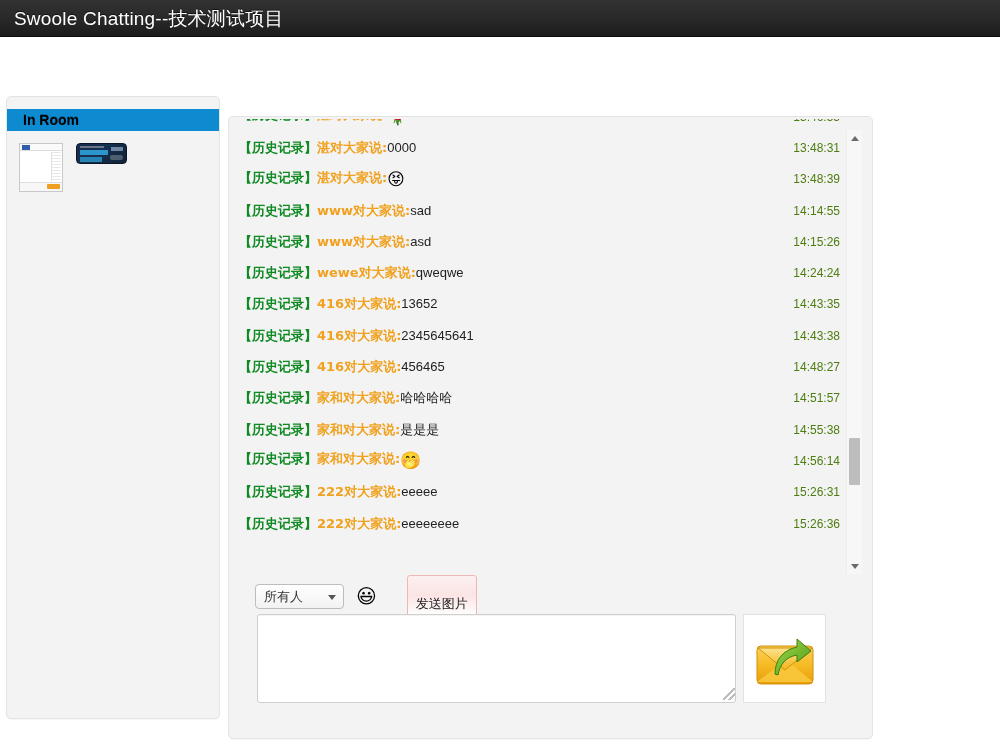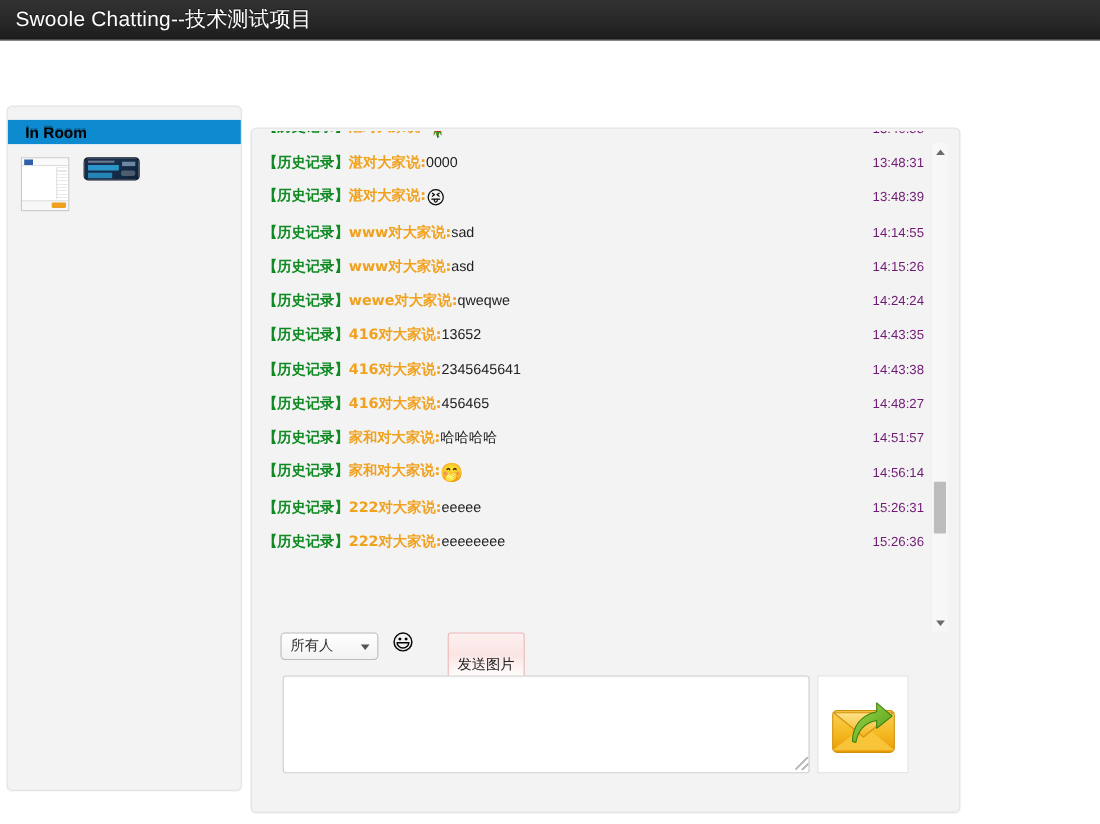--- a/index.html
+++ b/index.html
@@ -178,21 +178,21 @@
     font-family: "DejaVu Sans", "Liberation Sans", sans-serif;
   }
   .msg-from {
     color: #f0a11e;
     font-weight: bold;
     font-family: "DejaVu Sans", "Liberation Sans", sans-serif;
   }
   .msg-text { color: #222; }
   .msg-time {
     flex: 0 0 auto;
-    color: #701a75;
+    color: #4d7c0f;
     font-size: 12px;
     margin-right: 6px;
   }
   .emoji { font-size: 17px; vertical-align: -3px; }
 
   
   #msg-scrollbar {
     position: absolute;
     right: 10px; top: 13px;
     width: 16px; height: 444px;
@@ -220,21 +220,21 @@
     background: #bdbdbd;
     border-radius: 1px;
     cursor: pointer;
   }
 
   
   #compose-toolbar {
     position: absolute;
     left: 26px; top: 458px;
     display: flex;
-    align-items: flex-start;
+    align-items: center;
   }
   #recipient-select {
     width: 89px; height: 25px;
     font-size: 13px;
     font-family: "DejaVu Sans", "Liberation Sans", sans-serif;
     color: #333;
     background: linear-gradient(to bottom,#ffffff 0%,#f2f2f2 100%);
     border: 1px solid #bdbdbd;
     border-radius: 4px;
     padding: 0 3px 0 8px;
@@ -379,20 +379,24 @@
             <span class="msg-body"><span class="msg-tag">【历史记录】</span><span class="msg-from">416对大家说:</span><span class="msg-text">2345645641</span></span>
             <span class="msg-time">14:43:38</span>
           </li>
           <li class="msg-row">
             <span class="msg-body"><span class="msg-tag">【历史记录】</span><span class="msg-from">416对大家说:</span><span class="msg-text">456465</span></span>
             <span class="msg-time">14:48:27</span>
           </li>
           <li class="msg-row">
             <span class="msg-body"><span class="msg-tag">【历史记录】</span><span class="msg-from">家和对大家说:</span><span class="msg-text">哈哈哈哈</span></span>
             <span class="msg-time">14:51:57</span>
+          </li>
+          <li class="msg-row">
+            <span class="msg-body"><span class="msg-tag">【历史记录】</span><span class="msg-from">家和对大家说:</span><span class="msg-text">是是是</span></span>
+            <span class="msg-time">14:55:38</span>
           </li>
           <li class="msg-row">
             <span class="msg-body"><span class="msg-tag">【历史记录】</span><span class="msg-from">家和对大家说:</span><span class="msg-text"></span><span class="emoji">🤭</span></span>
             <span class="msg-time">14:56:14</span>
           </li>
           <li class="msg-row">
             <span class="msg-body"><span class="msg-tag">【历史记录】</span><span class="msg-from">222对大家说:</span><span class="msg-text">eeeee</span></span>
             <span class="msg-time">15:26:31</span>
           </li>
           <li class="msg-row">

